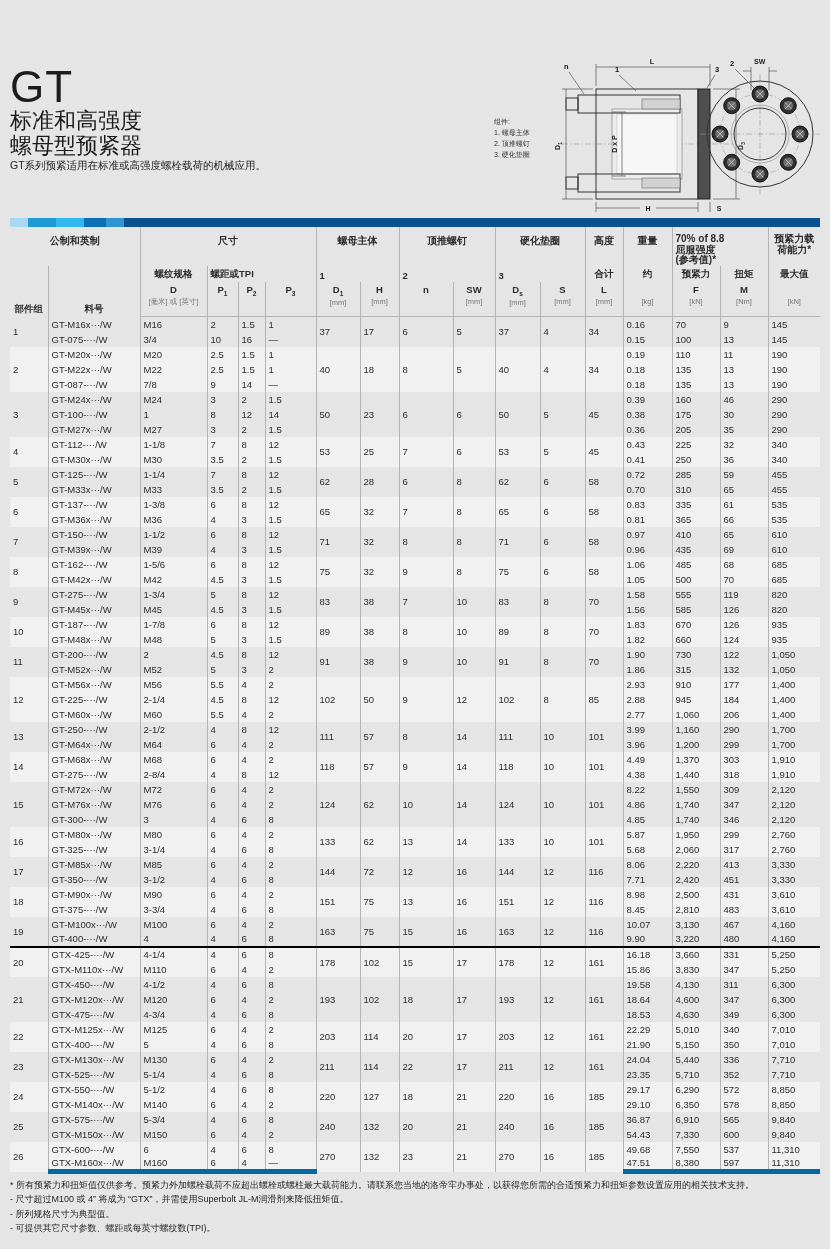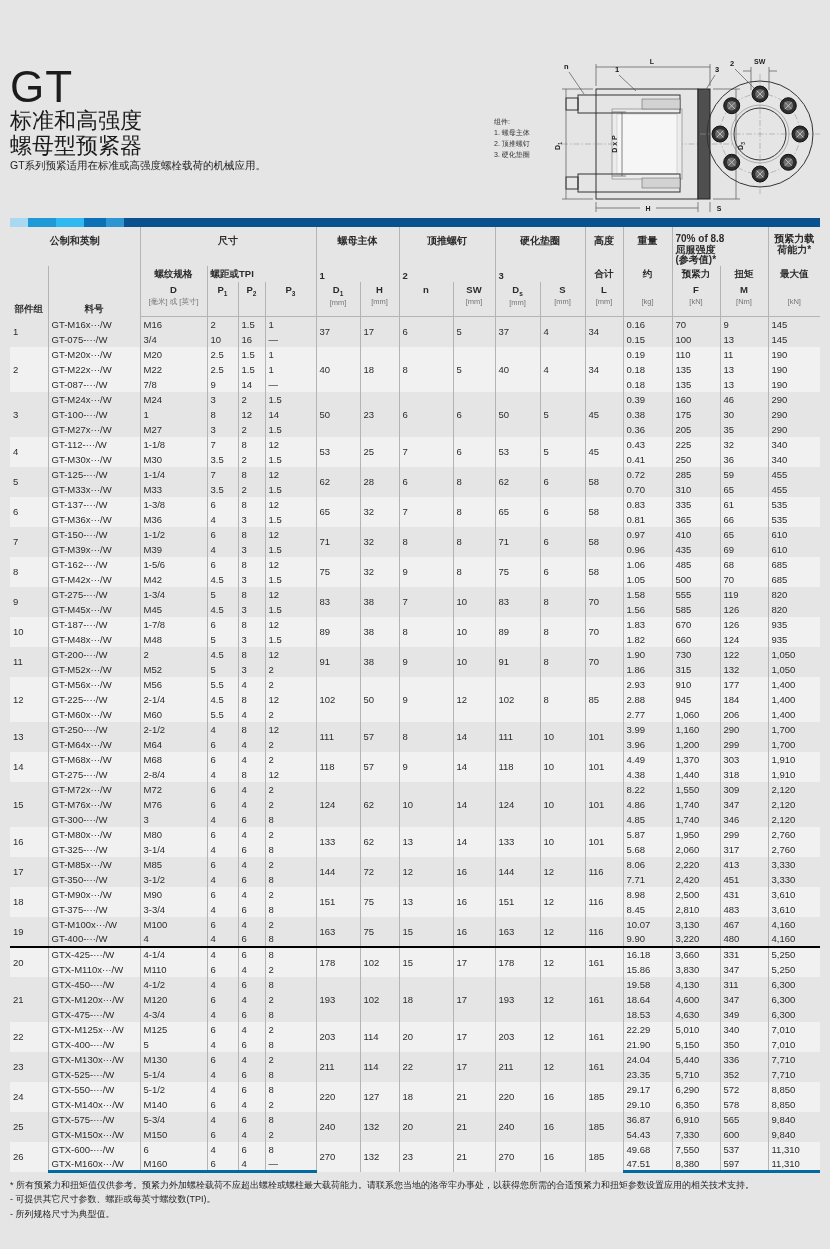--- a/index.html
+++ b/index.html
@@ -39,21 +39,21 @@
   .pre{white-space:pre-line;line-height:10.5px;font-size:9.5px;padding-top:4px}
   .vb{vertical-align:bottom;padding-bottom:13px}
   .unit{display:block;font-size:7.5px;font-weight:normal;color:#767676;margin-top:2px}
   th sub,td sub{font-size:6.5px}
   tbody tr{height:15px}
   tbody td{vertical-align:middle;line-height:11px}
   tbody tr.shaded td{background:#f1f1f1}
   tbody td{border-left:1px solid #b4b4b4}
   tbody td.c-group{border-left:none}
   tbody tr.heavy-top td{border-top:2px solid #000}
-  tbody tr:last-child td{border-bottom:3px solid #0369a1}
+  tbody tr:last-child td{border-bottom:5px solid #0369a1}
   
   .footnotes{position:absolute;left:10px;top:1178px;width:812px}
   .footnotes div{font-size:9px;line-height:14.3px;color:#1e1e1e}
 </style>
 </head>
 <body>
 
 <div class="page">
 
   <div class="title-block">
@@ -1116,17 +1116,18 @@
             <td class="c-f">8,380</td>
             <td class="c-m">597</td>
             <td class="c-max">11,310</td>
           </tr>
         </tbody>
     </table>
   </div>
 
   <div class="footnotes">
     <div>* 所有预紧力和扭矩值仅供参考。预紧力外加螺栓载荷不应超出螺栓或螺柱最大载荷能力。请联系您当地的洛帝牢办事处，以获得您所需的合适预紧力和扭矩参数设置应用的相关技术支持。</div>
+    <div>- 尺寸超过M100 或 4” 将成为 “GTX”，并需使用Superbolt JL-M润滑剂来降低扭矩值。</div>
+    <div>- 所列规格尺寸为典型值。</div>
     <div>- 可提供其它尺寸参数、螺距或每英寸螺纹数(TPI)。</div>
-    <div>- 所列规格尺寸为典型值。</div>
   </div>
 
 </div>
 
 </body></html>

